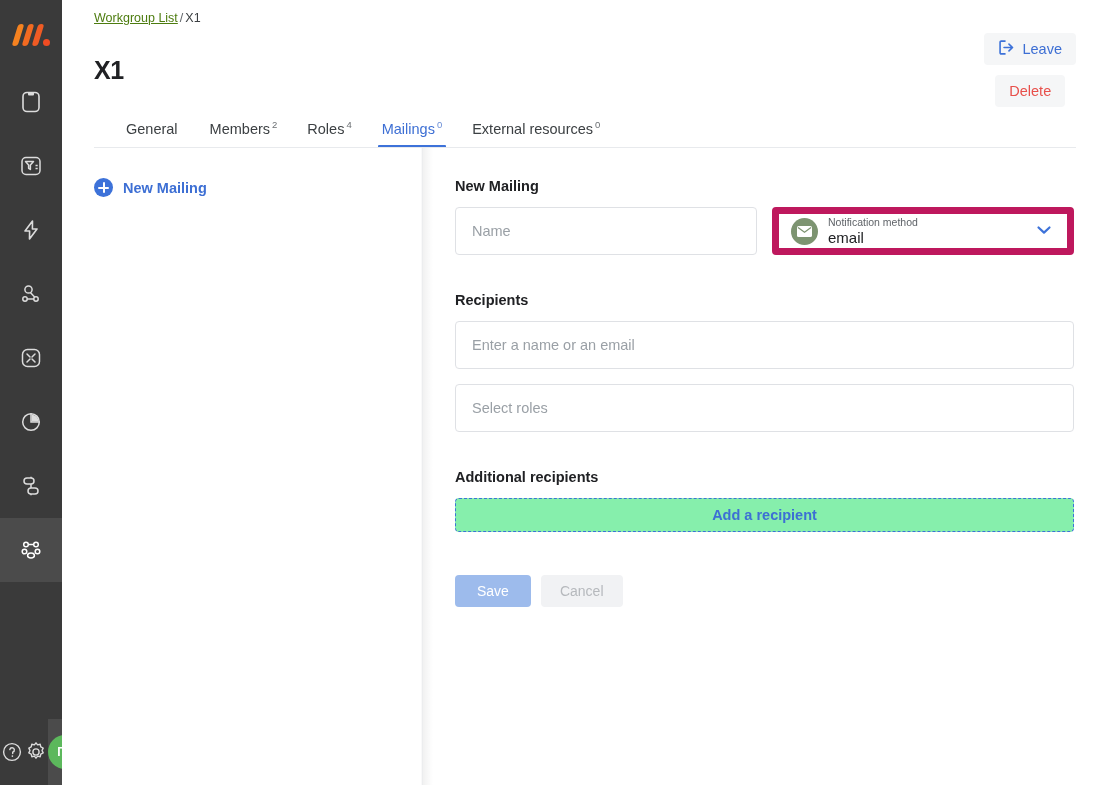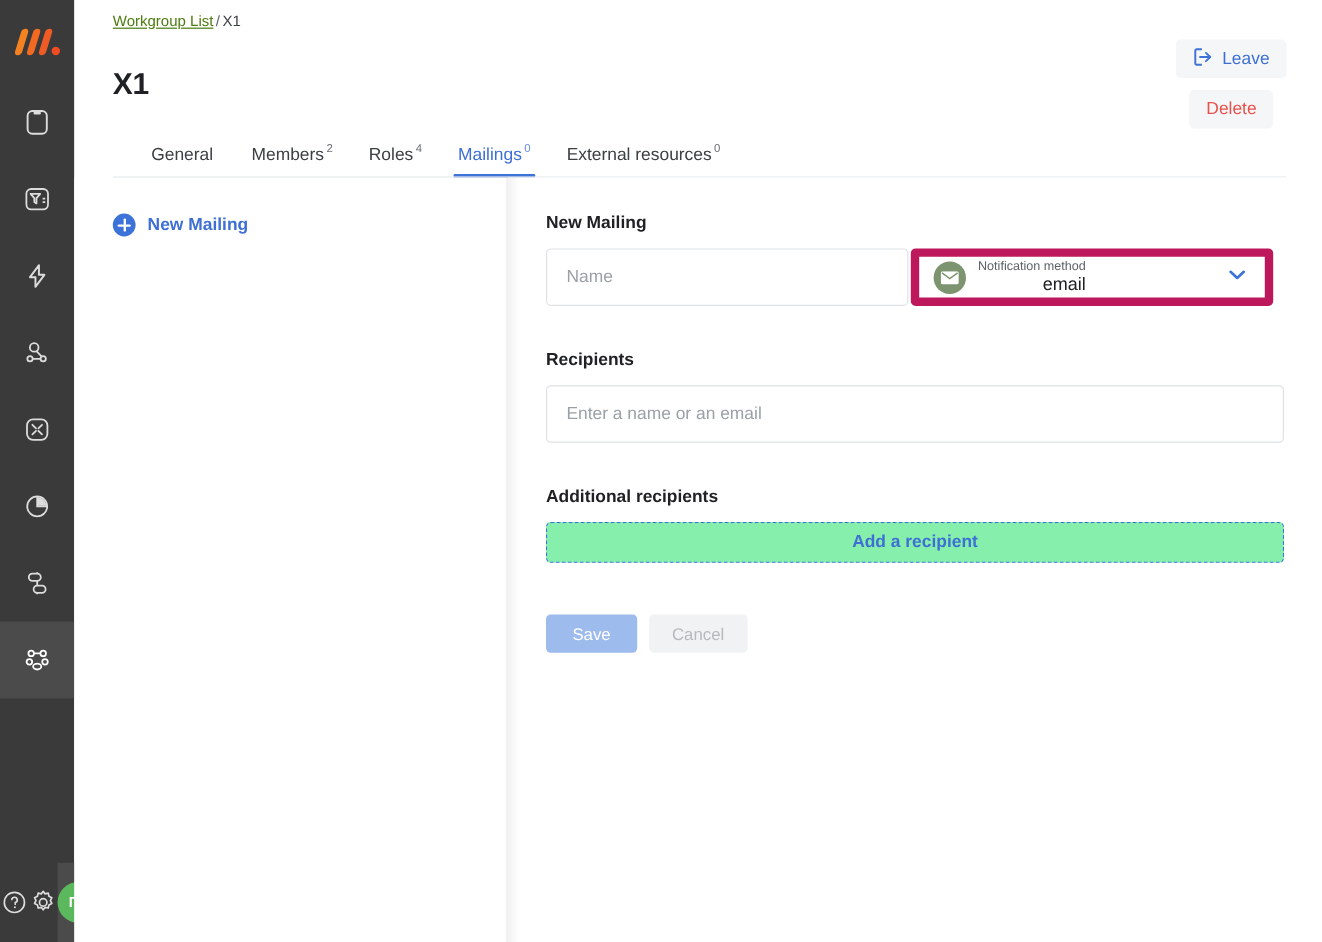--- a/index.html
+++ b/index.html
@@ -142,21 +142,21 @@
     background: linear-gradient(to right, rgba(0,0,0,.055), rgba(0,0,0,0));
     pointer-events: none;
   }
 
   .section-label {
     font-size: 14.5px; font-weight: bold; color: #202124;
     margin-bottom: 13px;
   }
   .section-label.mt { margin-top: 37px; }
 
-  .row2 { display: flex; gap: 2px; text-align: right; }
+  .row2 { display: flex; gap: 15px; }
   .field {
     height: 48px; border: 1px solid #dfe1e5; border-radius: 4px;
     background: #fff; display: flex; align-items: center;
     padding: 0 16px; font-size: 14.5px; color: #9aa0a6;
     cursor: text;
   }
   .field.name { flex: 0 0 302px; }
   .field.full { width: 100%; }
   .field + .field.full { margin-top: 15px; }
 
@@ -410,20 +410,21 @@
             <span class="chev">
               <svg width="18" height="12" viewBox="0 0 18 12" fill="none" stroke="#3d72d9" stroke-width="2.2" stroke-linecap="round" stroke-linejoin="round">
                 <path d="M3.5 3.5 L9 8.6 L14.5 3.5"></path>
               </svg>
             </span>
           </div>
         </div>
 
         <div class="section-label mt">Recipients</div>
         <div class="field full">Enter a name or an email</div>
+        <div class="field full">Select roles</div>
 
         <div class="section-label mt">Additional recipients</div>
         <div class="dashed-box">Add a recipient</div>
 
         <div class="btn-row">
           <button class="btn-save">Save</button>
           <button class="btn-cancel">Cancel</button>
         </div>
 
       </div>

